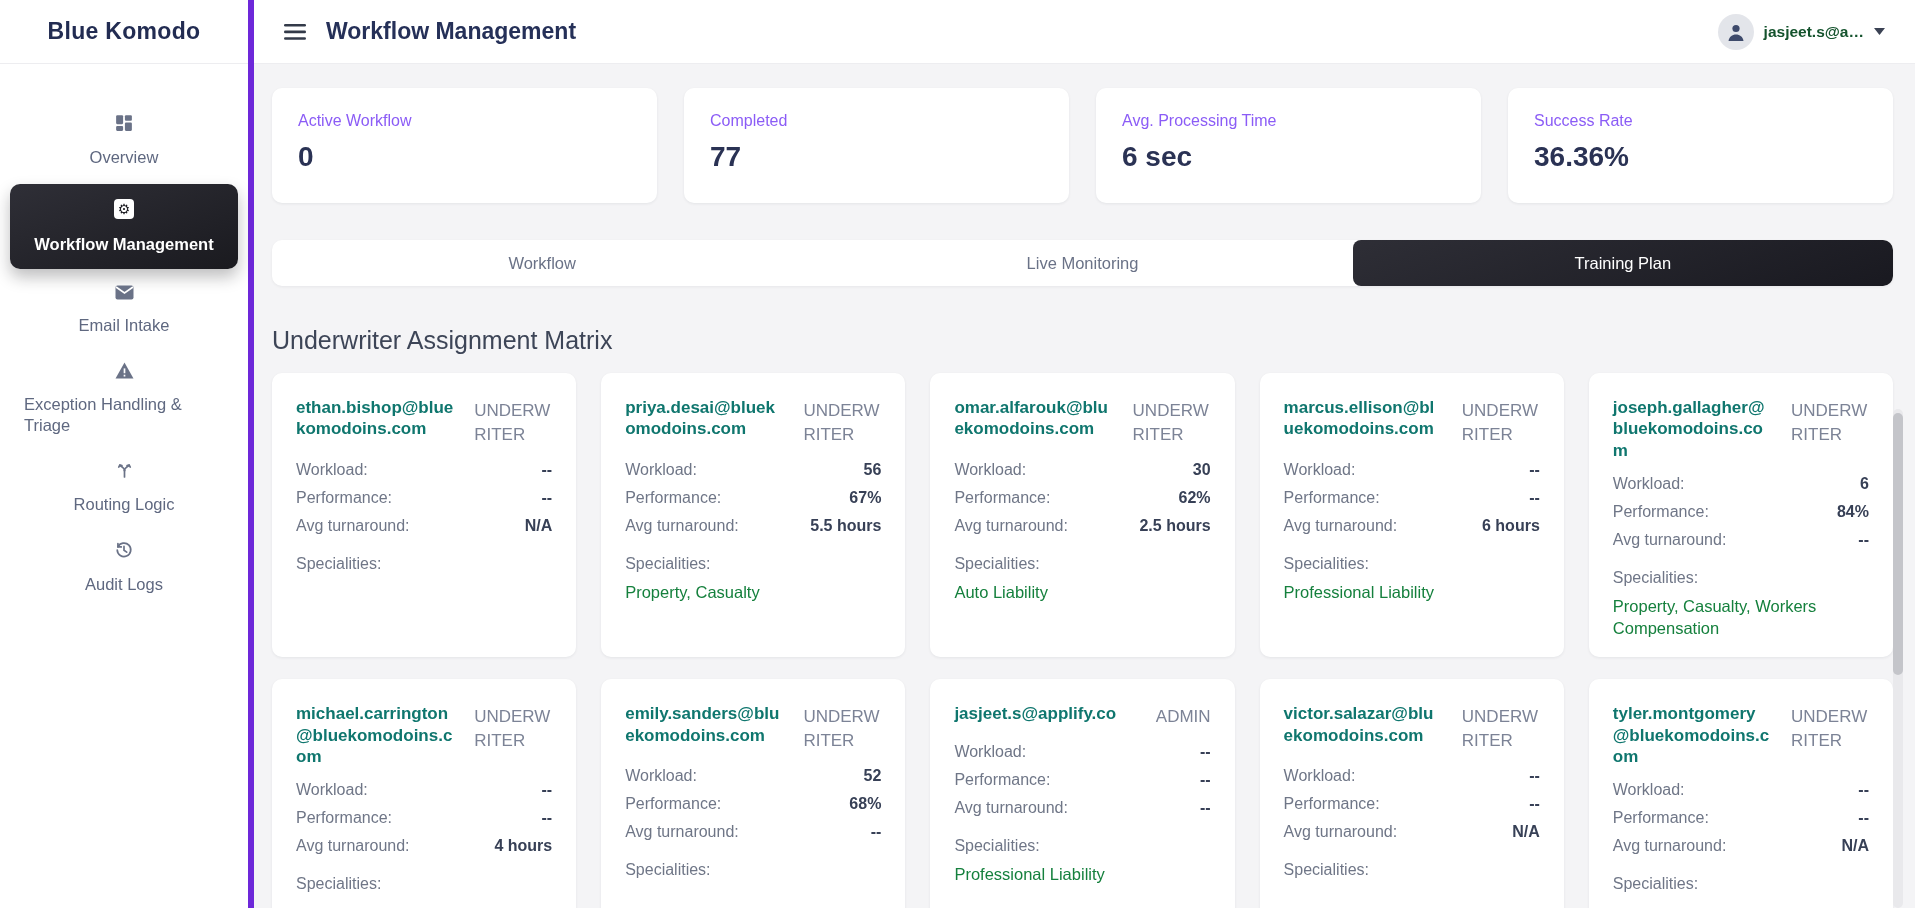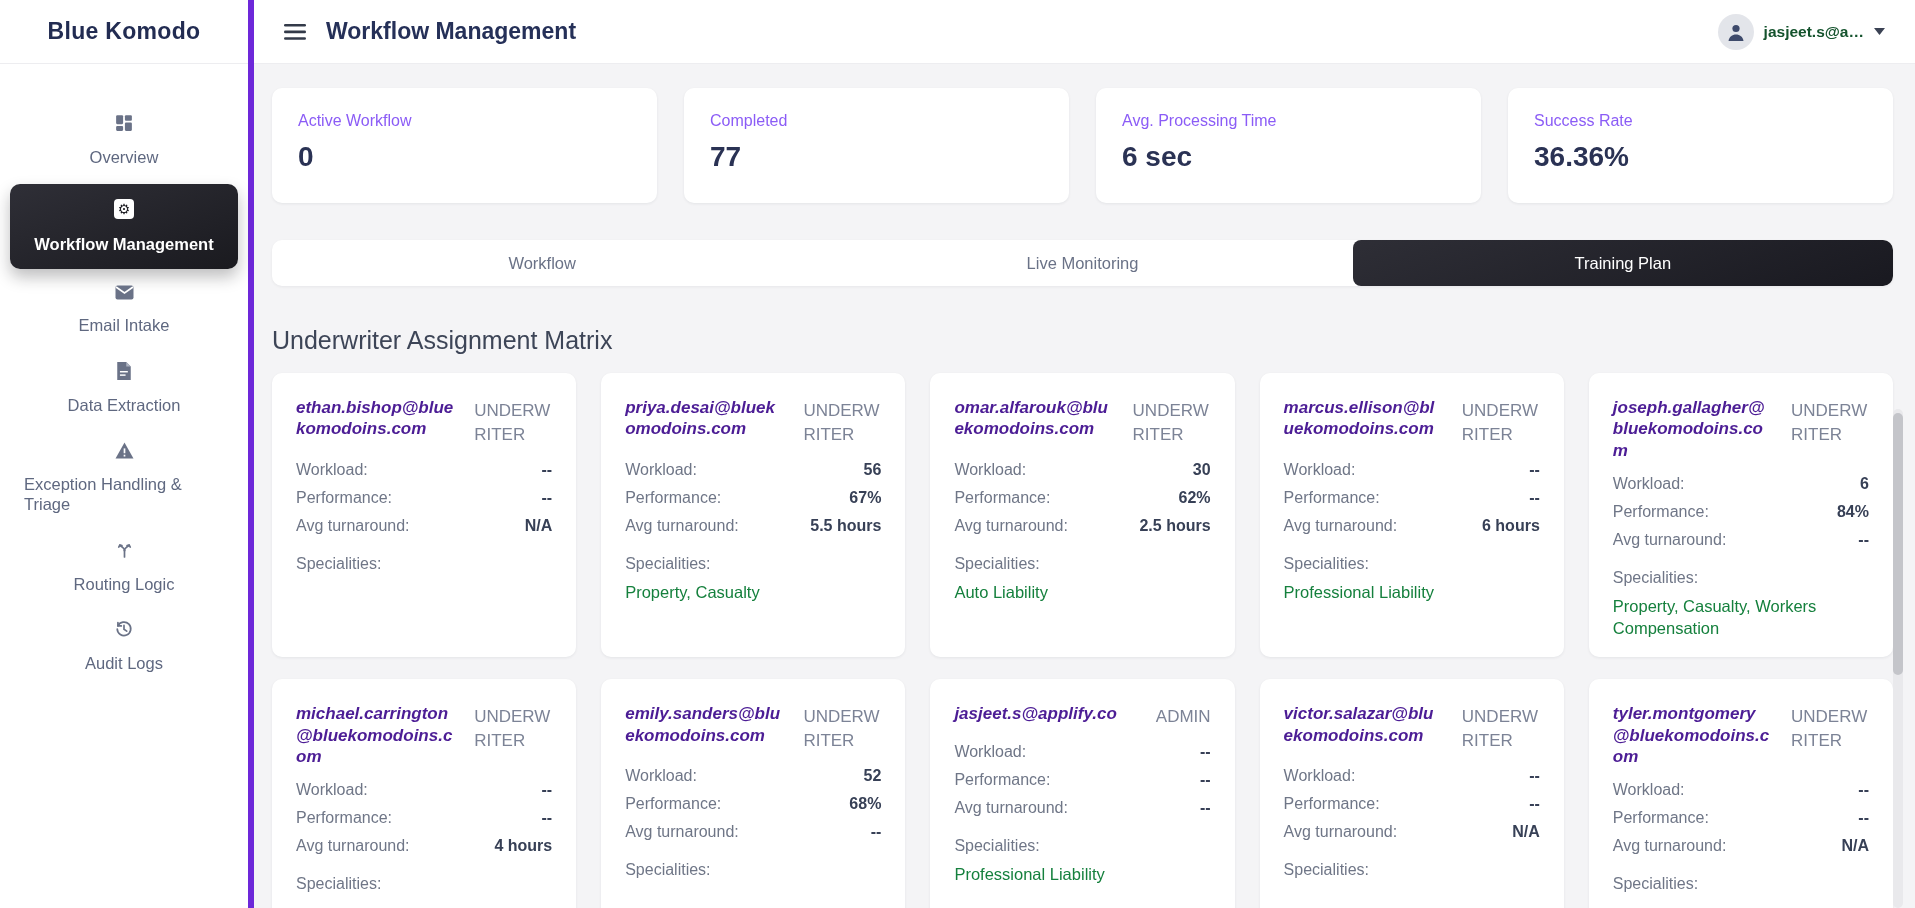--- a/index.html
+++ b/index.html
@@ -93,22 +93,22 @@
     margin-top:18px;
     display:grid; grid-template-columns:repeat(5,1fr);
     gap:22px 25px; grid-auto-rows:minmax(267px,auto);
   }
   .uw-card {
     background:#fff; border-radius:10px; padding:24px 24px 18px;
     box-shadow:0 1px 3px rgba(16,24,40,.07);
   }
   .uw-head { display:flex; gap:12px; margin-bottom:14px; }
   .uw-email {
-    flex:1; font-size:17px; font-weight:700; color:#4c1d95;
-    line-height:1.25; word-break:break-all;font-style:italic;
+    flex:1; font-size:17px; font-weight:700; color:#0f766e;
+    line-height:1.25; word-break:break-all;
   }
   .uw-role {
     flex:none; max-width:78px; font-size:17px; color:#7c8396;
     line-height:1.4; word-break:break-all; padding-top:2px; text-align:left;margin-left:8px;
   }
   .uw-row { display:flex; justify-content:space-between; align-items:baseline; margin-bottom:10px; }
   .uw-row .lbl { font-size:16px; color:#6f7687; }
   .uw-row .val { font-size:16px; font-weight:700; color:#374056; }
   .uw-spec-label { margin-top:20px; font-size:16px; color:#6f7687; }
   .uw-spec { margin-top:8px; font-size:16.5px; color:#15803d; line-height:1.35; min-height:10px; }
@@ -154,31 +154,20 @@
         <div class="nav-item">
           <span class="nav-icon">
             <svg width="19" height="15" viewBox="0 0 19 15">
               <rect x="0.5" y="0.5" width="18" height="14" rx="2" fill="#6a7287"></rect>
               <path d="M1 2l8.5 6L18 2" stroke="#ffffff" stroke-width="1.6" fill="none"></path>
             </svg>
           </span>
           <span class="nav-label">Email Intake</span>
         </div>
 
-        <div class="nav-item">
-          <span class="nav-icon">
-            <svg width="16" height="18" viewBox="0 0 14 16" fill="#6a7287">
-              <path d="M1 0h8l4 4v12H1z"></path>
-              <path d="M9 0v4h4" fill="#aeb4c2"></path>
-              <rect x="3.4" y="8" width="7" height="1.3" fill="#fff"></rect>
-              <rect x="3.4" y="11" width="5" height="1.3" fill="#fff"></rect>
-            </svg>
-          </span>
-          <span class="nav-label">Data Extraction</span>
-        </div>
 
         <div class="nav-item">
           <span class="nav-icon">
             <svg width="19" height="17" viewBox="0 0 18 16" fill="#6a7287">
               <path d="M9 0.5L17.5 15.5H0.5z"></path>
               <rect x="8.2" y="6" width="1.6" height="4.6" fill="#fff"></rect>
               <rect x="8.2" y="12" width="1.6" height="1.7" fill="#fff"></rect>
             </svg>
           </span>
           <span class="nav-label">Exception Handling &amp; Triage</span>

